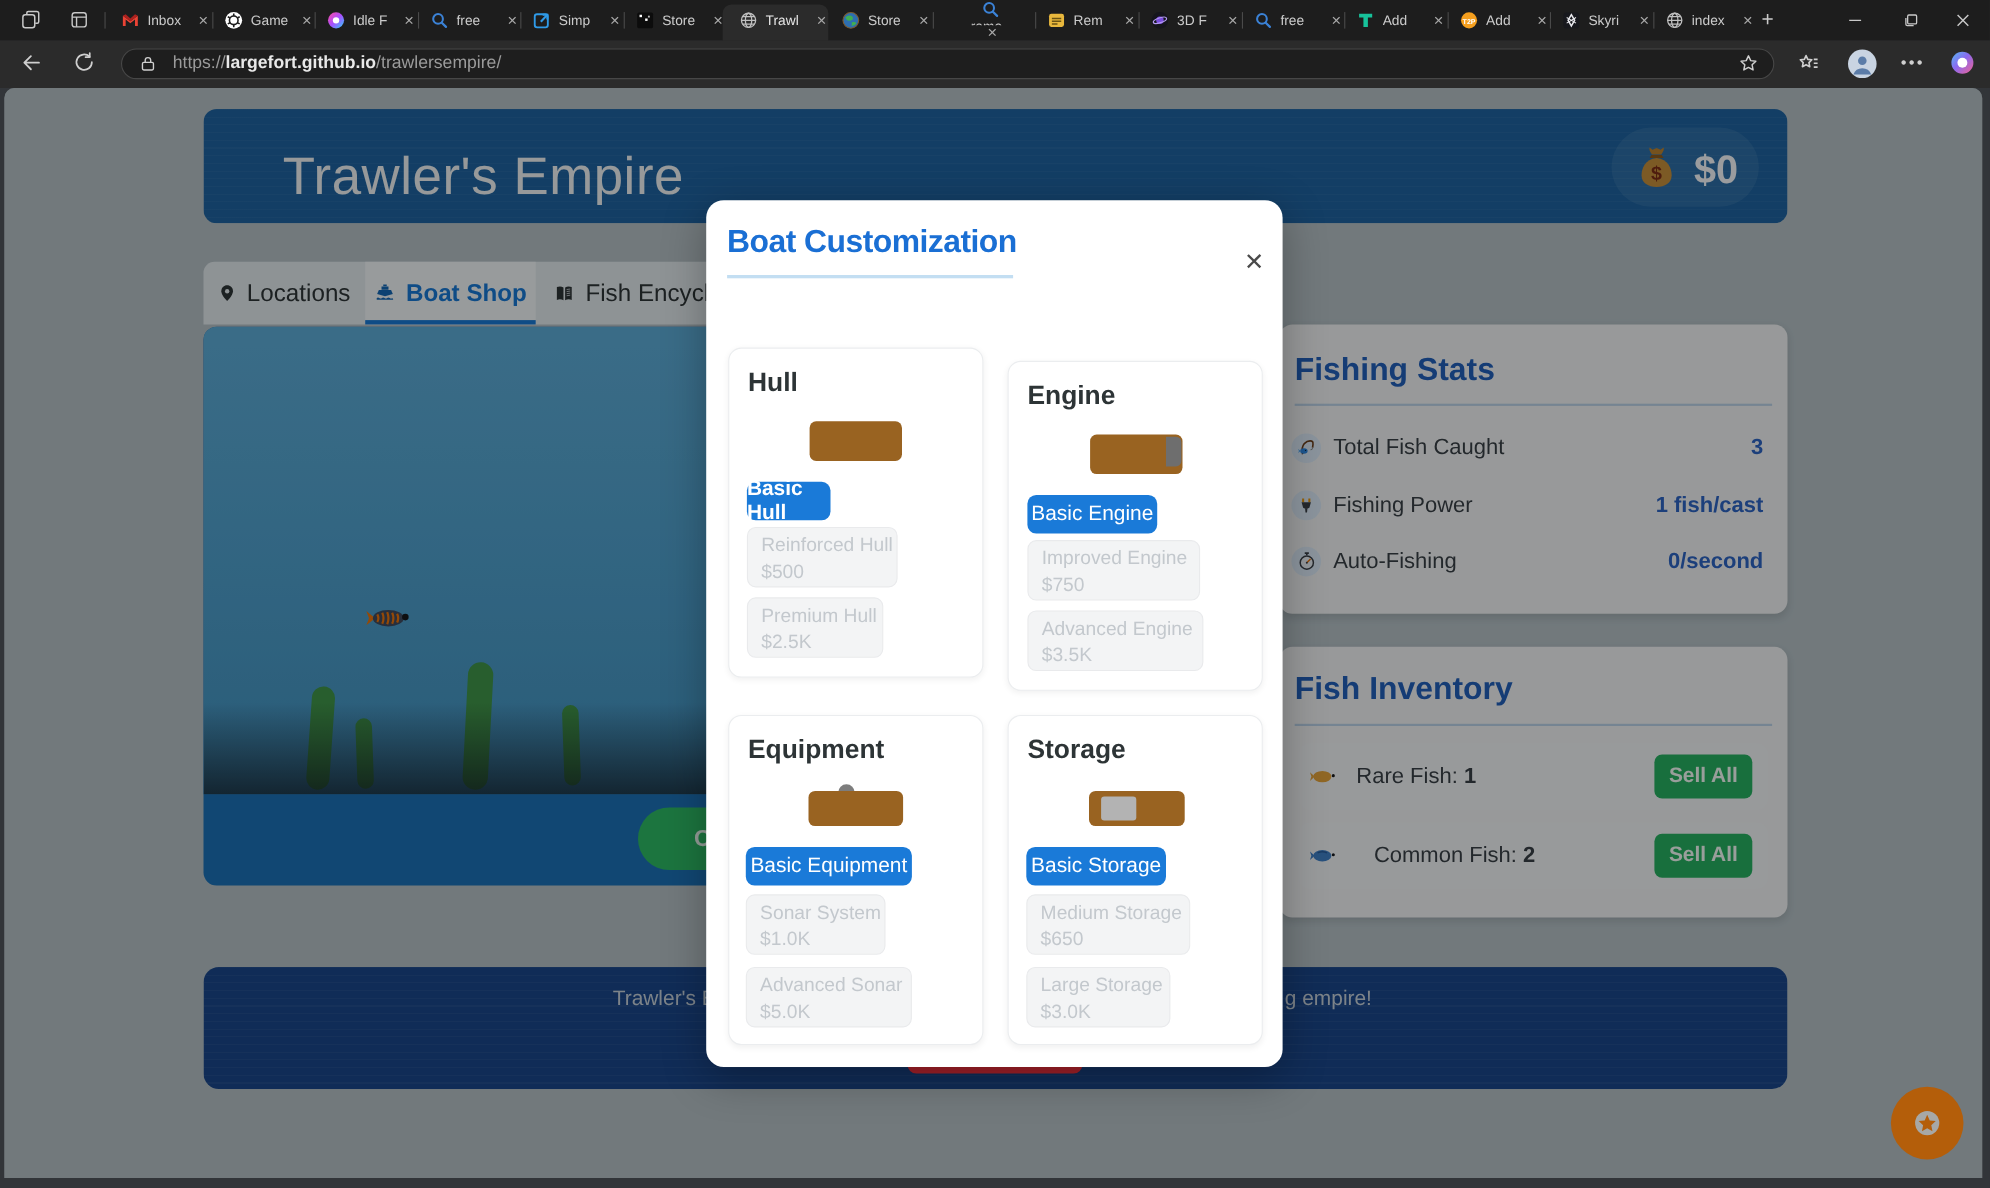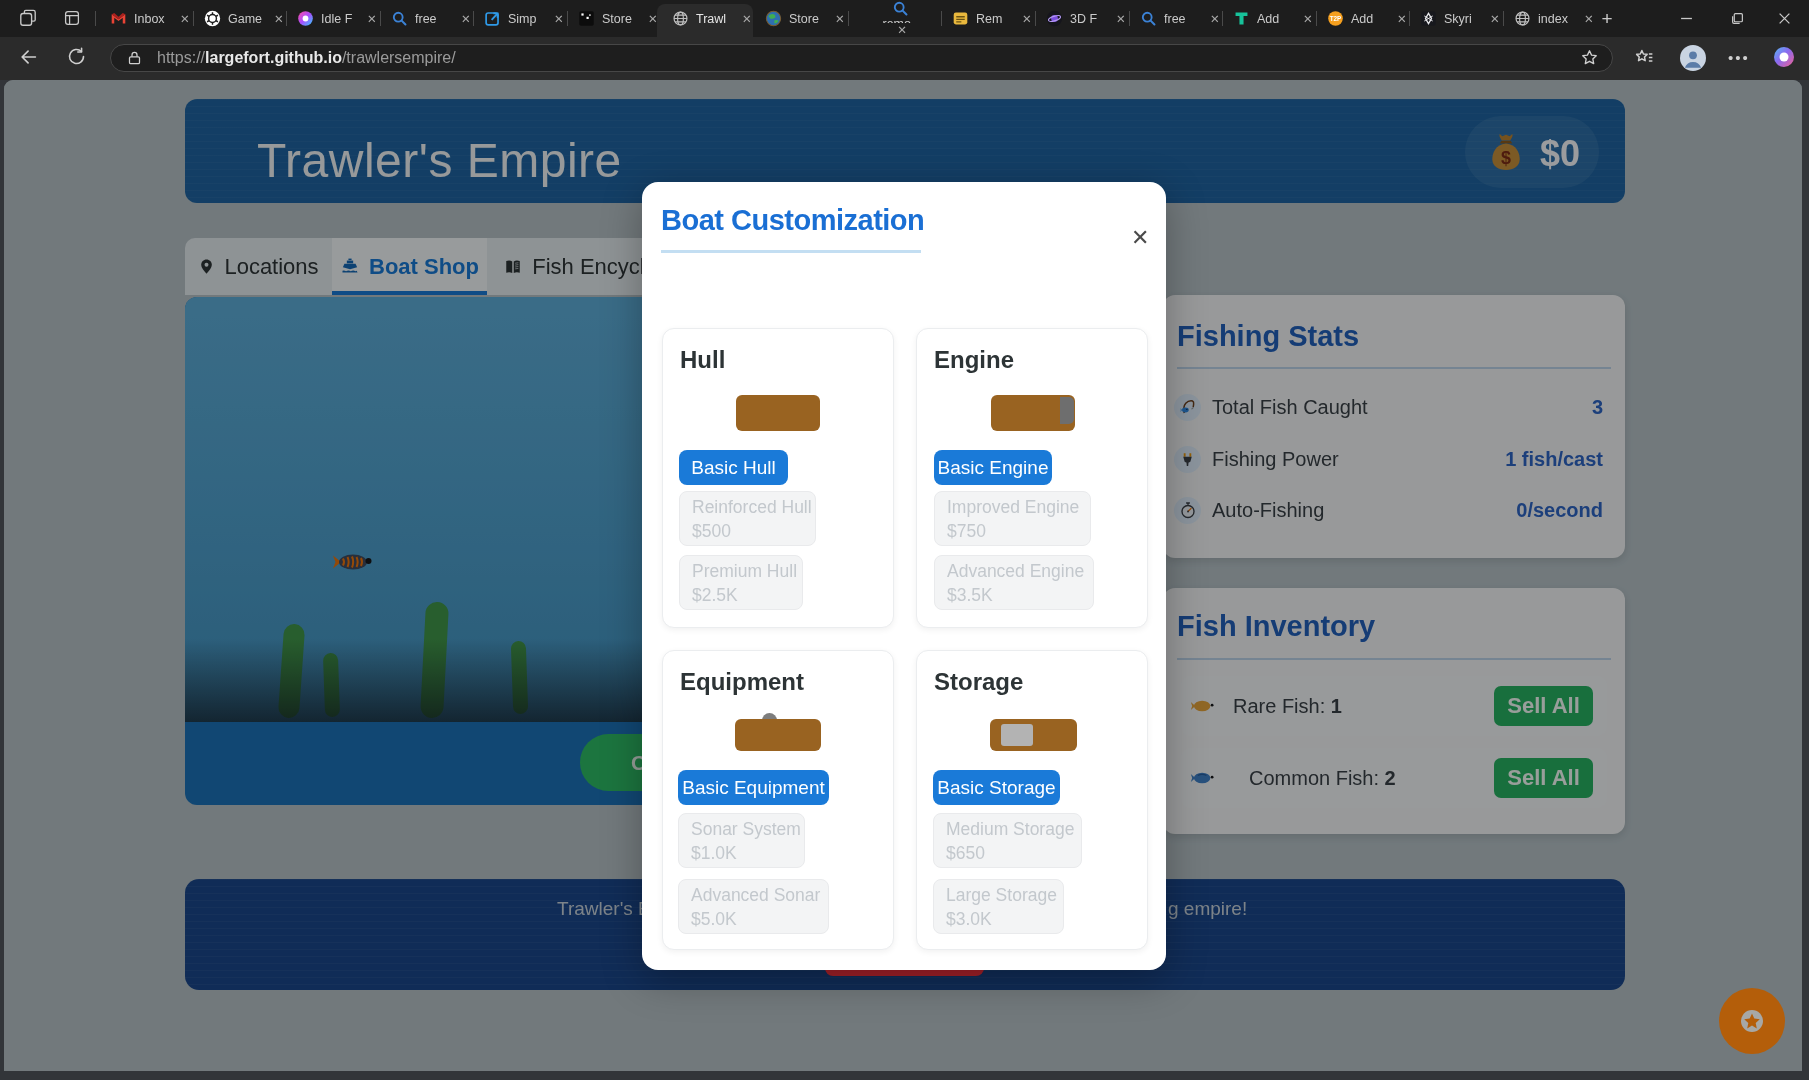--- a/index.html
+++ b/index.html
@@ -44,21 +44,21 @@
 
 .rcard { position:absolute; left:1163px; width:462px; background:#eef0f1; border-radius:12px; box-shadow:0 3px 8px rgba(0,0,0,0.12); }
 .rtitle { position:absolute; left:14px; color:#215fb8; font-size:29px; font-weight:bold; }
 .rsep { position:absolute; left:14px; right:14px; height:2px; background:#b7cfe4; }
 .statrow { position:absolute; left:11px; right:22px; height:26px; display:flex; align-items:center; }
 .sticon { width:27px; height:27px; border-radius:50%; background:#d9e8f6; display:flex; align-items:center; justify-content:center; }
 .stlabel { margin-left:11px; font-size:20px; color:#383f45; }
 .stval { margin-left:auto; font-size:20px; font-weight:bold; color:#2d63c0; }
 .invrow { position:absolute; left:18px; width:426px; height:60px; background:#eef1f3; border-radius:10px; display:flex; align-items:center; }
 .invlabel { font-size:20px; color:#383f45; margin-left:17px; }
-.sellall { position:absolute; right:14px; width:99px; height:40px; background:#27ae60; border-radius:7px; color:#f0f7f2; font-size:22px; font-weight:bold; display:flex; align-items:center; justify-content:center; }
+.sellall { position:absolute; right:14px; width:89px; height:40px; background:#27ae60; border-radius:7px; color:#f0f7f2; font-size:19px; font-weight:bold; display:flex; align-items:center; justify-content:center; }
 
 #footer { position:absolute; left:185px; top:879px; width:1440px; height:111px; border-radius:14px;
   background:repeating-linear-gradient(180deg, rgba(255,255,255,0.04) 0 1px, rgba(0,0,0,0) 1px 7px), #1a4688; }
 .ftext { position:absolute; top:898px; color:#c3cdd6; font-size:19px; white-space:nowrap; }
 
 #fab { position:absolute; left:1719px; top:988px; width:66px; height:66px; border-radius:50%; background:#b45e0a; display:flex; align-items:center; justify-content:center; z-index:5; }
 
 #overlay { position:absolute; left:0; top:0; width:1809px; height:1080px; background:rgba(0,0,0,0.36); z-index:4; }
 
 
@@ -454,24 +454,24 @@
             <circle cx="17" cy="17" r="11" fill="#a7a8a6"></circle>
             <path d="M17 9.5 L19.3 14.6 L24.8 15.2 L20.7 19 L21.8 24.4 L17 21.6 L12.2 24.4 L13.3 19 L9.2 15.2 L14.7 14.6 Z" fill="#b45e0a"></path>
           </svg>
       </div>
       <div id="overlay"></div>
     </div>
   </div>
   <div id="redbtn"></div>
   <div id="modal">
 
-    <div class="mcard" style="left:20px; top:146px;padding-left:47px;">
+    <div class="mcard" style="left:20px; top:134px;padding-left:47px;">
       <div class="mctitle" style="left:17px; top:17px;">Hull</div>
       <div class="boatimg" style="left:73px; top:66px; width:84px; height:36px;"></div>
-      <div class="activebtn" style="left:16px; top:121px; width:109px;">Basic Hull</div>
+      <div class="activebtn" style="left:16px; top:121px; width:76px;font-weight:bold;">Basic Hull</div>
       <div class="disbtn" style="left:16px; top:162px; width:137px;">Reinforced Hull<br>$500</div>
       <div class="disbtn" style="left:16px; top:226px; width:124px;">Premium Hull<br>$2.5K</div>
     </div>
 
     <div class="mcard" style="left:274px; top:146px;">
       <div class="mctitle" style="left:17px; top:17px;">Engine</div>
       <div class="boatimg" style="left:74px; top:66px; width:84px; height:36px;"></div>
       <div style="position:absolute; left:143px; top:68px; width:14px; height:27px; background:#6e6e6e; border-radius:0 5px 5px 0;"></div>
       <div class="activebtn" style="left:17px; top:121px; width:118px;">Basic Engine</div>
       <div class="disbtn" style="left:17px; top:162px; width:157px;">Improved Engine<br>$750</div>

